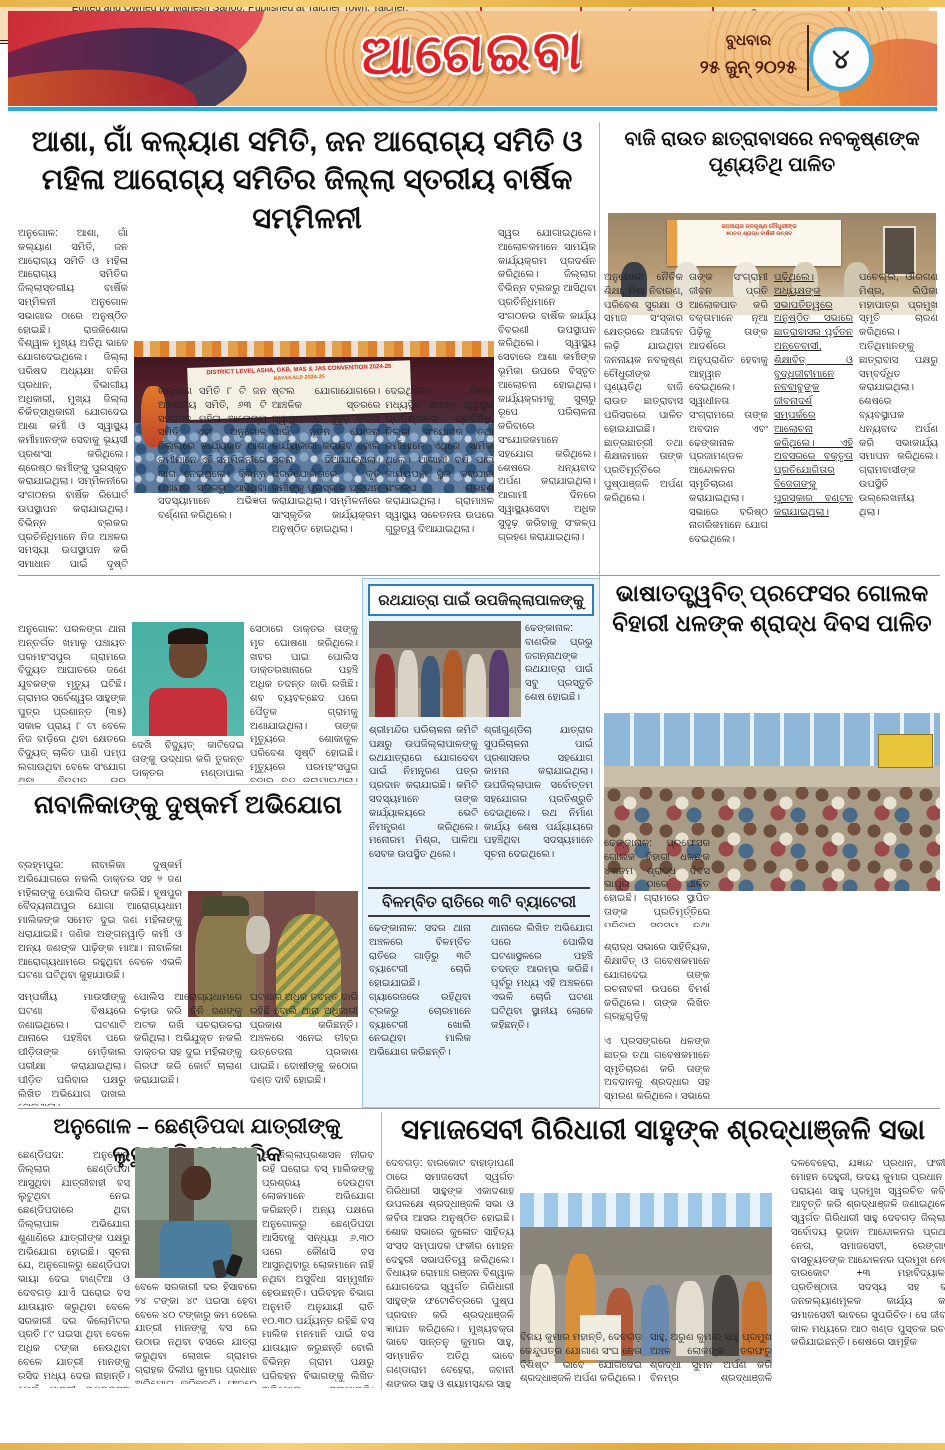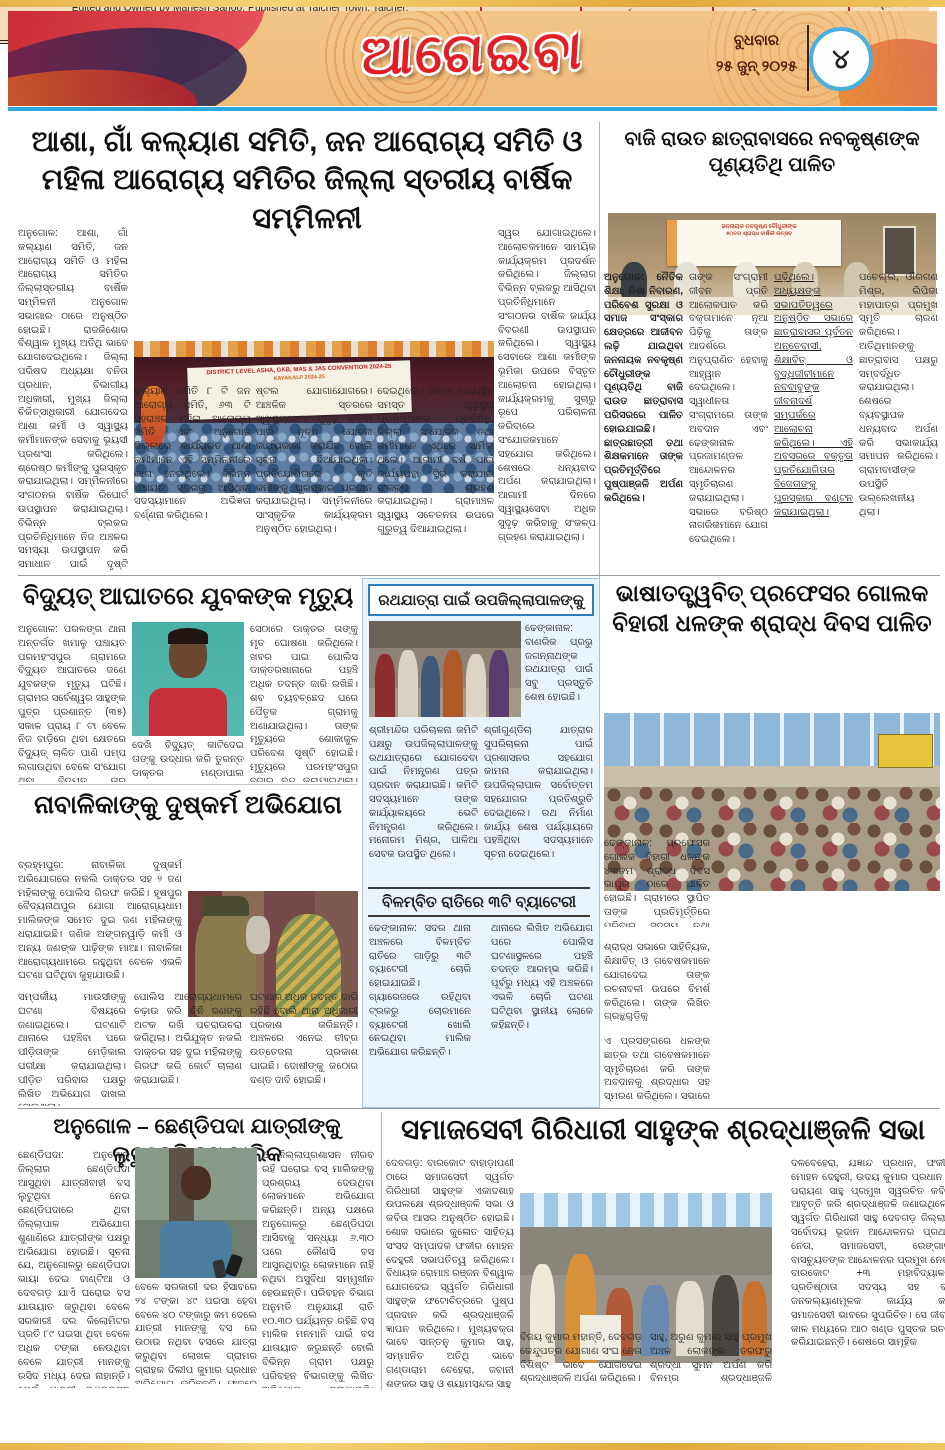--- a/index.html
+++ b/index.html
@@ -11,21 +11,21 @@
   
   #masthead{left:8px;top:11px;width:929px;height:95px;background:linear-gradient(180deg,#f3c58a,#efba79);overflow:hidden;}
   .wave{position:absolute;border-radius:50%;}
   .mandala{position:absolute;border-radius:50%;opacity:.45;
     background:repeating-radial-gradient(circle,rgba(210,120,40,.8) 0 2px,rgba(0,0,0,0) 2px 9px);}
   #mh-title{position:absolute;left:0;right:0;top:10px;text-align:center;font-size:54px;font-weight:800;
     color:#e01f26;transform:skewX(-5deg) rotate(-1.5deg);letter-spacing:2px;
     text-shadow:-2px -2px 0 #fff,2px -2px 0 #fff,-2px 2px 0 #fff,2px 2px 0 #fff,0 3px 0 #fff,4px 5px 4px rgba(60,30,10,.45);}
   #mh-date{position:absolute;right:140px;top:20px;text-align:center;color:#4a1708;font-weight:bold;}
   #mh-date .d1{font-size:15px;}
-  #mh-date .d2{font-size:15px;margin-top:8px;}
+  #mh-date .d2{font-size:18px;margin-top:8px;}
   #mh-sep{position:absolute;right:128px;top:14px;width:2px;height:66px;background:#3f2410;}
   #mh-circle{position:absolute;right:64px;top:16px;width:56px;height:56px;border-radius:50%;
     background:#fdfdfd;border:4px solid #4aaede;display:flex;align-items:center;justify-content:center;
     font-size:27px;font-weight:bold;color:#222;}
   #mh-blueline{left:8px;top:107px;width:929px;height:4px;background:#2ba9de;}
   
   .hr{background:#9a9a9a;height:1px;}
   .vr{background:#b5b5b5;width:1px;}
   
   .hl{font-weight:bold;color:#0f0f0f;text-align:center;line-height:1.32;}
@@ -85,21 +85,21 @@
     <div class="abs photo" style="left:116px;top:104px;width:360px;height:152px;background:linear-gradient(180deg,#34131c 0%,#54202b 30%,#45313f 60%,#5d6d85 100%);">
       <div class="pp" style="left:0;top:0;width:100%;height:16px;background:repeating-linear-gradient(90deg,#f08c2e 0 9px,#fdf6ea 9px 16px,#f6b04e 16px 26px);opacity:.9;"></div>
       <div class="banner" style="left:15%;top:15%;width:62%;height:34%;transform:rotate(-2deg);">
         <div class="bt1">DISTRICT LEVEL ASHA, GKB, MAS &amp; JAS CONVENTION 2024-25</div>
         <div class="bt2">KAYAKALP 2024-25</div>
       </div>
       <div class="pp" style="left:0;bottom:0;width:100%;height:46%;background:#5f7b9d;background-image:radial-gradient(circle at 7px 6px,#31557a 5px,rgba(0,0,0,0) 6px),radial-gradient(circle at 16px 14px,#86a7c6 4px,rgba(0,0,0,0) 5px),radial-gradient(circle at 4px 16px,#c7d4e2 3px,rgba(0,0,0,0) 4px);background-size:22px 20px;"></div>
       <div class="pp" style="left:2%;top:30%;width:7%;height:40%;background:linear-gradient(180deg,#e07b2a,#c2452a);border-radius:40%;"></div>
     </div>
     <div class="abs" style="left:116px;top:262px;width:360px;height:188px;display:flex;gap:5px;">
-      <div class="col" style="width:117px;">କଲ୍ୟାଣ ସମିତି ୮ ଟି ଜନ ଆରୋଗ୍ୟ ସମିତି, ୬୩ ଟି ସହରାଞ୍ଚଳ ମହିଳା ଆରୋଗ୍ୟ ସମିତି ଏବଂ ଅନୁଗୋଳ ଜିଲ୍ଲାରେ କାର୍ଯ୍ୟରତ ଆଶା କର୍ମୀମାନେ ଏହି ସମ୍ମିଳନୀରେ ଭାଗ ନେଇଥିଲେ। ବିଭିନ୍ନ ପଞ୍ଚାୟତ ସ୍ତରରୁ ଆସିଥିବା ସଦସ୍ୟାମାନେ ଅଭିଜ୍ଞତା ବର୍ଣ୍ଣନା କରିଥିଲେ।</div>
+      <div class="col" style="width:117px;margin-left:24px;">କଲ୍ୟାଣ ସମିତି ୮ ଟି ଜନ ଆରୋଗ୍ୟ ସମିତି, ୬୩ ଟି ସହରାଞ୍ଚଳ ମହିଳା ଆରୋଗ୍ୟ ସମିତି ଏବଂ ଅନୁଗୋଳ ଜିଲ୍ଲାରେ କାର୍ଯ୍ୟରତ ଆଶା କର୍ମୀମାନେ ଏହି ସମ୍ମିଳନୀରେ ଭାଗ ନେଇଥିଲେ। ବିଭିନ୍ନ ପଞ୍ଚାୟତ ସ୍ତରରୁ ଆସିଥିବା ସଦସ୍ୟାମାନେ ଅଭିଜ୍ଞତା ବର୍ଣ୍ଣନା କରିଥିଲେ।</div>
       <div class="col" style="width:117px;">ଷ୍ଟଲ ଯୋଗାଯୋଗରେ। ଆଞ୍ଚଳିକ ସ୍ତରରେ ସ୍ୱାସ୍ଥ୍ୟସେବା ସୁଦୃଢ଼ କରିବା ପାଇଁ ନୂତନ ଯୋଜନା କାର୍ଯ୍ୟକାରୀ କରାଯିବ ବୋଲି ସୂଚନା ଦିଆଯାଇଥିଲା। ପ୍ରତିଯୋଗିତାରେ କୃତି କର୍ମୀଙ୍କୁ ପୁରସ୍କାର ପ୍ରଦାନ କରାଯାଇଥିଲା। ସମ୍ମିଳନୀରେ ସାଂସ୍କୃତିକ କାର୍ଯ୍ୟକ୍ରମ ଅନୁଷ୍ଠିତ ହୋଇଥିଲା।</div>
       <div class="col" style="width:117px;">ଦେଇଥିଲେ। ଜିଲ୍ଲା ମଧ୍ୟସ୍ଥିତ ସମସ୍ତ ସ୍ୱାସ୍ଥ୍ୟ ପ୍ରତିଷ୍ଠାନର ପ୍ରତିନିଧି, ଜିଲ୍ଲା ସଂଯୋଜକ ତଥା କର୍ମୀମାନେ ଏଥିରେ ସାମିଲ ଥିଲେ। ଆଗାମୀ ବର୍ଷ ପାଇଁ କାର୍ଯ୍ୟପନ୍ଥା ସ୍ଥିର କରାଯାଇ ସଂକଳ୍ପ ଗ୍ରହଣ କରାଯାଇଥିଲା। ଗ୍ରାମାଞ୍ଚଳ ସ୍ୱାସ୍ଥ୍ୟ ସଚେତନତା ଉପରେ ଗୁରୁତ୍ୱ ଦିଆଯାଇଥିଲା।</div>
     </div>
     <div class="abs" style="left:480px;top:104px;width:98px;height:346px;">
       <div class="col" style="height:346px;">ସ୍ୱର ଯୋଗାଇଥିଲେ। ଆଲୋଚକମାନେ ସାମୟିକ କାର୍ଯ୍ୟକ୍ରମ ପ୍ରଦର୍ଶନ କରିଥିଲେ। ଜିଲ୍ଲାର ବିଭିନ୍ନ ବ୍ଲକରୁ ଆସିଥିବା ପ୍ରତିନିଧିମାନେ ସଂଗଠନର ବାର୍ଷିକ କାର୍ଯ୍ୟ ବିବରଣୀ ଉପସ୍ଥାପନ କରିଥିଲେ। ସ୍ୱାସ୍ଥ୍ୟ ସେବାରେ ଆଶା କର୍ମୀଙ୍କ ଭୂମିକା ଉପରେ ବିସ୍ତୃତ ଆଲୋଚନା ହୋଇଥିଲା। କାର୍ଯ୍ୟକ୍ରମକୁ ସୁଚାରୁ ରୂପେ ପରିଚାଳନା କରିବାରେ ସଂଯୋଜକମାନେ ସହଯୋଗ କରିଥିଲେ। ଶେଷରେ ଧନ୍ୟବାଦ ଅର୍ପଣ କରାଯାଇଥିଲା। ଆଗାମୀ ଦିନରେ ସ୍ୱାସ୍ଥ୍ୟସେବା ଅଧିକ ସୁଦୃଢ଼ କରିବାକୁ ସଂକଳ୍ପ ଗ୍ରହଣ କରାଯାଇଥିଲା।</div>
     </div>
   </div>
 
   <div class="abs" style="left:604px;top:126px;width:336px;height:448px;">
     <div class="hl" style="font-size:19.5px;">ବାଜି ରାଉତ ଛାତ୍ରାବାସରେ ନବକୃଷ୍ଣଙ୍କ ପୂଣ୍ୟତିଥି ପାଳିତ</div>
@@ -110,32 +110,31 @@
       </div>
       <div class="pp" style="right:6%;top:12%;width:9%;height:45%;background:#585046;border:2px solid #e8e0ce;"></div>
       <div class="pp" style="left:4%;top:48%;width:8%;height:38%;background:#3a3f46;border-radius:45% 45% 8px 8px;"></div>
       <div class="pp" style="left:20%;top:48%;width:8%;height:38%;background:#e6e2d6;border-radius:45% 45% 8px 8px;"></div>
       <div class="pp" style="left:38%;top:48%;width:8%;height:38%;background:#ece8dc;border-radius:45% 45% 8px 8px;"></div>
       <div class="pp" style="left:56%;top:48%;width:8%;height:38%;background:#d9cfb8;border-radius:45% 45% 8px 8px;"></div>
       <div class="pp" style="left:72%;top:48%;width:8%;height:38%;background:#cfc6ae;border-radius:45% 45% 8px 8px;"></div>
       <div class="pp" style="left:0;bottom:0;width:100%;height:18%;background:#e9e4d4;"></div>
     </div>
     <div class="abs" style="left:0;top:144px;width:336px;height:304px;display:flex;gap:6px;">
-      <div class="col" style="width:79px;font-weight:bold;">ଅନୁଗୋଳ: ନୈତିକ ଶିକ୍ଷା, ନିଶା ନିବାରଣ, ପରିବେଶ ସୁରକ୍ଷା ଓ ସମାଜ ସଂସ୍କାର କ୍ଷେତ୍ରରେ ଆଜୀବନ ଲଢ଼ି ଯାଇଥିବା ଜନନାୟକ ନବକୃଷ୍ଣ ଚୌଧୁରୀଙ୍କ ପୂଣ୍ୟତିଥି ବାଜି ରାଉତ ଛାତ୍ରାବାସ ପରିସରରେ ପାଳିତ ହୋଇଯାଇଛି। ଛାତ୍ରଛାତ୍ରୀ ତଥା ଶିକ୍ଷକମାନେ ତାଙ୍କ ପ୍ରତିମୂର୍ତ୍ତିରେ ପୁଷ୍ପାଞ୍ଜଳି ଅର୍ପଣ କରିଥିଲେ।</div>
+      <div class="col" style="width:79px;">ଅନୁଗୋଳ: ନୈତିକ ଶିକ୍ଷା, ନିଶା ନିବାରଣ, ପରିବେଶ ସୁରକ୍ଷା ଓ ସମାଜ ସଂସ୍କାର କ୍ଷେତ୍ରରେ ଆଜୀବନ ଲଢ଼ି ଯାଇଥିବା ଜନନାୟକ ନବକୃଷ୍ଣ ଚୌଧୁରୀଙ୍କ ପୂଣ୍ୟତିଥି ବାଜି ରାଉତ ଛାତ୍ରାବାସ ପରିସରରେ ପାଳିତ ହୋଇଯାଇଛି। ଛାତ୍ରଛାତ୍ରୀ ତଥା ଶିକ୍ଷକମାନେ ତାଙ୍କ ପ୍ରତିମୂର୍ତ୍ତିରେ ପୁଷ୍ପାଞ୍ଜଳି ଅର୍ପଣ କରିଥିଲେ।</div>
       <div class="col" style="width:79px;">ତାଙ୍କ ସଂଗ୍ରାମୀ ଜୀବନ ପ୍ରତି ଆଲୋକପାତ କରି ବକ୍ତାମାନେ ନୂଆ ପିଢ଼ିକୁ ତାଙ୍କ ଆଦର୍ଶରେ ଅନୁପ୍ରାଣିତ ହେବାକୁ ଆହ୍ୱାନ ଦେଇଥିଲେ। ସ୍ୱାଧୀନତା ସଂଗ୍ରାମରେ ତାଙ୍କ ଅବଦାନ ଏବଂ ଢେଙ୍କାନାଳ ପ୍ରଜାମଣ୍ଡଳ ଆନ୍ଦୋଳନର ସ୍ମୃତିଚାରଣ କରାଯାଇଥିଲା। ସଭାରେ ବରିଷ୍ଠ ନାଗରିକମାନେ ଯୋଗ ଦେଇଥିଲେ।</div>
       <div class="col" style="width:79px;text-decoration:underline;">ପଢ଼ିଥିଲେ। ଅଧ୍ୟକ୍ଷଙ୍କ ସଭାପତିତ୍ୱରେ ଅନୁଷ୍ଠିତ ସଭାରେ ଛାତ୍ରାବାସର ପୂର୍ବତନ ଅନ୍ତେବାସୀ, ଶିକ୍ଷାବିତ୍ ଓ ବୁଦ୍ଧିଜୀବୀମାନେ ନବବାବୁଙ୍କ ଜୀବନାଦର୍ଶ ସମ୍ପର୍କରେ ଆଲୋଚନା କରିଥିଲେ। ଏହି ଅବସରରେ ବକ୍ତୃତା ପ୍ରତିଯୋଗିତାର ବିଜେତାଙ୍କୁ ପୁରସ୍କାର ବଣ୍ଟନ କରାଯାଇଥିଲା।</div>
       <div class="col" style="width:79px;">ପଚେଲ୍ଲ, ଔରଗଣ ମିଶ୍ର, ଲିପିକା ମହାପାତ୍ର ପ୍ରମୁଖ ସ୍ମୃତି ଚାରଣ କରିଥିଲେ। ଅତିଥିମାନଙ୍କୁ ଛାତ୍ରାବାସ ପକ୍ଷରୁ ସମ୍ବର୍ଦ୍ଧିତ କରାଯାଇଥିଲା। ଶେଷରେ ବ୍ୟବସ୍ଥାପକ ଧନ୍ୟବାଦ ଅର୍ପଣ କରି ସଭାକାର୍ଯ୍ୟ ସମାପନ କରିଥିଲେ। ଗ୍ରାମବାସୀଙ୍କ ଉପସ୍ଥିତି ଉଲ୍ଲେଖନୀୟ ଥିଲା।</div>
     </div>
   </div>
 
   <div class="abs vr" style="left:599px;top:122px;height:984px;"></div>
   <div class="abs hr" style="left:18px;top:575px;width:922px;"></div>
 
   <div class="abs" style="left:18px;top:580px;width:340px;height:202px;">
-    <div class="hl" style="font-size:24px;">ବିଦ୍ୟୁତ୍ ଆଘାତରେ ଯୁବକଙ୍କ ମୃତ୍ୟୁ</div>
     <div class="abs" style="left:0;top:42px;width:340px;height:160px;display:flex;gap:6px;">
       <div class="col" style="width:108px;">ଅନୁଗୋଳ: ପରଳଙ୍ଗ ଥାନା ଅନ୍ତର୍ଗତ ଖମାଳୁ ପଞ୍ଚାୟତ ପରମହଂସପୁର ଗ୍ରାମରେ ବିଦ୍ୟୁତ ଆଘାତରେ ଜଣେ ଯୁବକଙ୍କ ମୃତ୍ୟୁ ଘଟିଛି। ଗ୍ରାମର ସର୍ବେଶ୍ୱର ସାହୁଙ୍କ ପୁତ୍ର ପ୍ରଶାନ୍ତ (୩୫) ସକାଳ ପ୍ରାୟ ୮ ଟା ବେଳେ ନିଜ ବାଡ଼ିରେ ଥିବା କ୍ଷେତରେ ବିଦ୍ୟୁତ୍ ଚାଳିତ ପାଣି ପମ୍ପ ଲଗାଉଥିବା ବେଳେ ସଂଯୋଗ ଥିବା ବିଦ୍ୟୁତ ତାର ସଂସ୍ପର୍ଶରେ ଆସିଥିଲେ। ବର୍ଷା ଜନିତ ମାଟି ଓଦା ଥିବାରୁ ବିଦ୍ୟୁତ୍ ତାର ଲାଗି ରହିଥିଲା। ହଠାତ୍ ପରିବାର ଲୋକେ</div>
       <div style="width:112px;">
         <div class="photo" style="width:112px;height:114px;background:linear-gradient(180deg,#49b0a5,#57b8ac);">
           <div class="pp" style="left:50%;top:10px;width:38px;height:46px;margin-left:-19px;background:#6b4630;border-radius:45%;"></div>
           <div class="pp" style="left:50%;top:6px;width:40px;height:16px;margin-left:-20px;background:#201510;border-radius:50% 50% 0 0;"></div>
           <div class="pp" style="left:50%;bottom:0;width:78px;height:48px;margin-left:-39px;background:#c62f3a;border-radius:14px 14px 0 0;"></div>
         </div>
         <div class="col" style="width:112px;height:42px;margin-top:2px;">ଦେଖି ବିଦ୍ୟୁତ୍ କାଟିଦେଇ ତାଙ୍କୁ ଉଦ୍ଧାର କରି ତୁରନ୍ତ ଡାକ୍ତର ମଣ୍ଡାପାଲ ଡାକ୍ତରଖାନାରେ ଭର୍ତ୍ତି କରିଥିଲେ।</div>
       </div>

